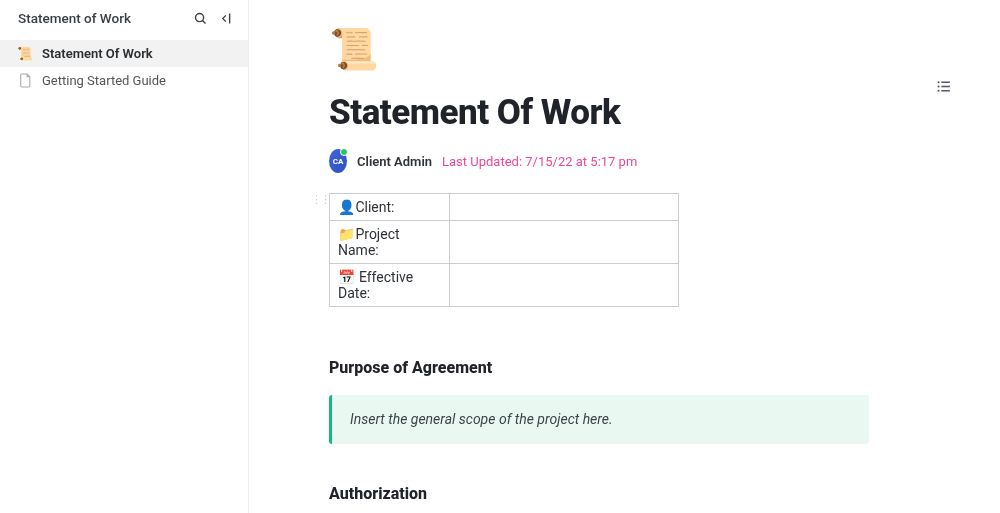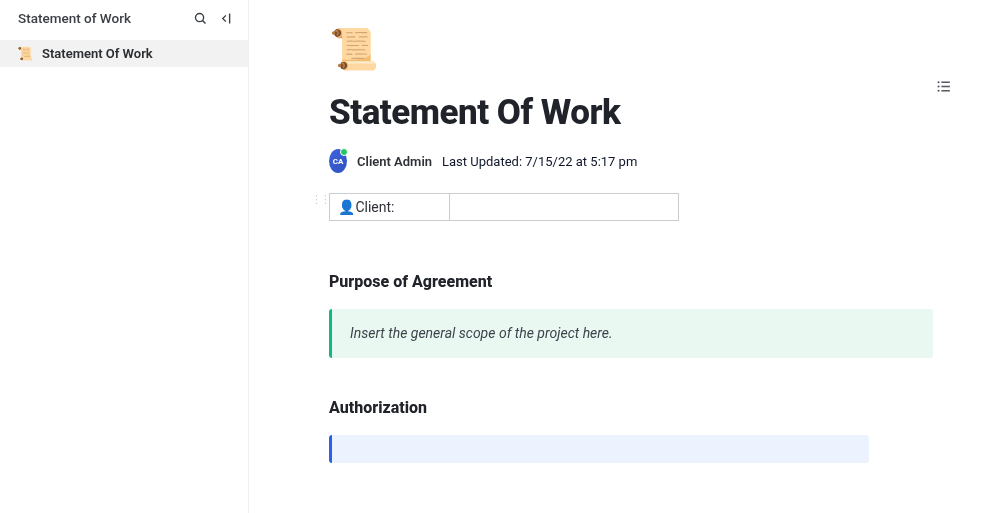--- a/index.html
+++ b/index.html
@@ -78,21 +78,21 @@
     }
     .avatar {
       width: 18px; height: 24px; border-radius:50%;
       background: linear-gradient(135deg,#3e63dd,#2f52c0);
       color:#fff; font-size:8px; font-weight:700;
       display:flex; align-items:center; justify-content:center;
       position:relative;
     }
     .avatar::after{content:""; position:absolute; top:-1px; right:-1px; width:6px; height:6px; border-radius:50%; background:#22c55e; border:1px solid #fff;}
     .author { font-weight:600; color:#2e3238;}
-    .updated { color:#0f172a;}
+    .updated { color:#ec4899;}
     .info-table {
       border-collapse: collapse;
       width: 350px;
       margin-bottom: 51px;
       font-size: 14px;
     }
     .info-table td {
       border: 1px solid #c9ccd1;
       padding: 5px 8px;
       vertical-align: middle;
@@ -114,21 +114,21 @@
       padding: 14px 18px;
       font-size: 14px;
       font-style: italic;
       color: #3d434b;
       margin-bottom: 40px;
       display:flex;
       gap:10px;
       align-items:flex-start;
       line-height:1.5;
     }
-    .callout.green { background:#e9f9f2; border-left-color:#12b886; width:604px;}
+    .callout.green { background:#e9f9f2; border-left-color:#12b886; width:540px;}
     .callout.blue  { background:#edf3fe; border-left-color:#2563eb; width:540px;}
     .toc-btn {
       position:absolute; top:78px; right:48px; color:#565b63; cursor:pointer;
     }
     
     svg{display:block;}
   </style>
 </head>
 <body>
 
@@ -149,20 +149,29 @@
           </svg>
       </span>
     </div>
   </div>
 
   <nav class="nav">
     <div class="nav-item active">
       <span class="file-ico">📜</span>
       <span>Statement Of Work</span>
     </div>
+    <div class="nav-item">
+      <span class="file-ico">
+        <svg width="13" height="15" viewBox="0 0 24 28" fill="none" stroke="#a6aab1" stroke-width="2">
+            <path d="M5 2h10l5 5v17a2 2 0 0 1-2 2H5a2 2 0 0 1-2-2V4a2 2 0 0 1 2-2z"></path>
+            <polyline points="15 2 15 7 20 7"></polyline>
+          </svg>
+      </span>
+      <span>Getting Started Guide</span>
+    </div>
   </nav>
 </aside>
 
 <main class="main">
 
   <span class="toc-btn">
     <svg width="17" height="17" viewBox="0 0 24 24" fill="none" stroke="currentColor" stroke-width="2.2">
       <line x1="9" y1="6" x2="21" y2="6"></line>
         <line x1="5" y1="6" x2="5" y2="6" stroke-linecap="round" stroke-width="3"></line>
       <line x1="9" y1="12" x2="21" y2="12"></line>
@@ -187,20 +196,28 @@
     </div>
 
     <div class="table-wrap">
       <span class="drag-handle">⋮⋮</span>
       <table class="info-table">
         <tbody>
             <tr>
           <td><span>👤</span><span>Client:</span></td>
           <td></td>
         </tr>
+        <tr>
+          <td><span>📁</span><span>Project Name:</span></td>
+          <td></td>
+        </tr>
+        <tr>
+          <td><span>📅</span><span> Effective Date:</span></td>
+          <td></td>
+        </tr>
       </tbody>
         </table>
     </div>
 
     <h2 class="section-h">Purpose of Agreement</h2>
     <div class="callout green">
       <span>Insert the general scope of the project here.</span>
     </div>
 
     <h2 class="section-h">Authorization</h2>

